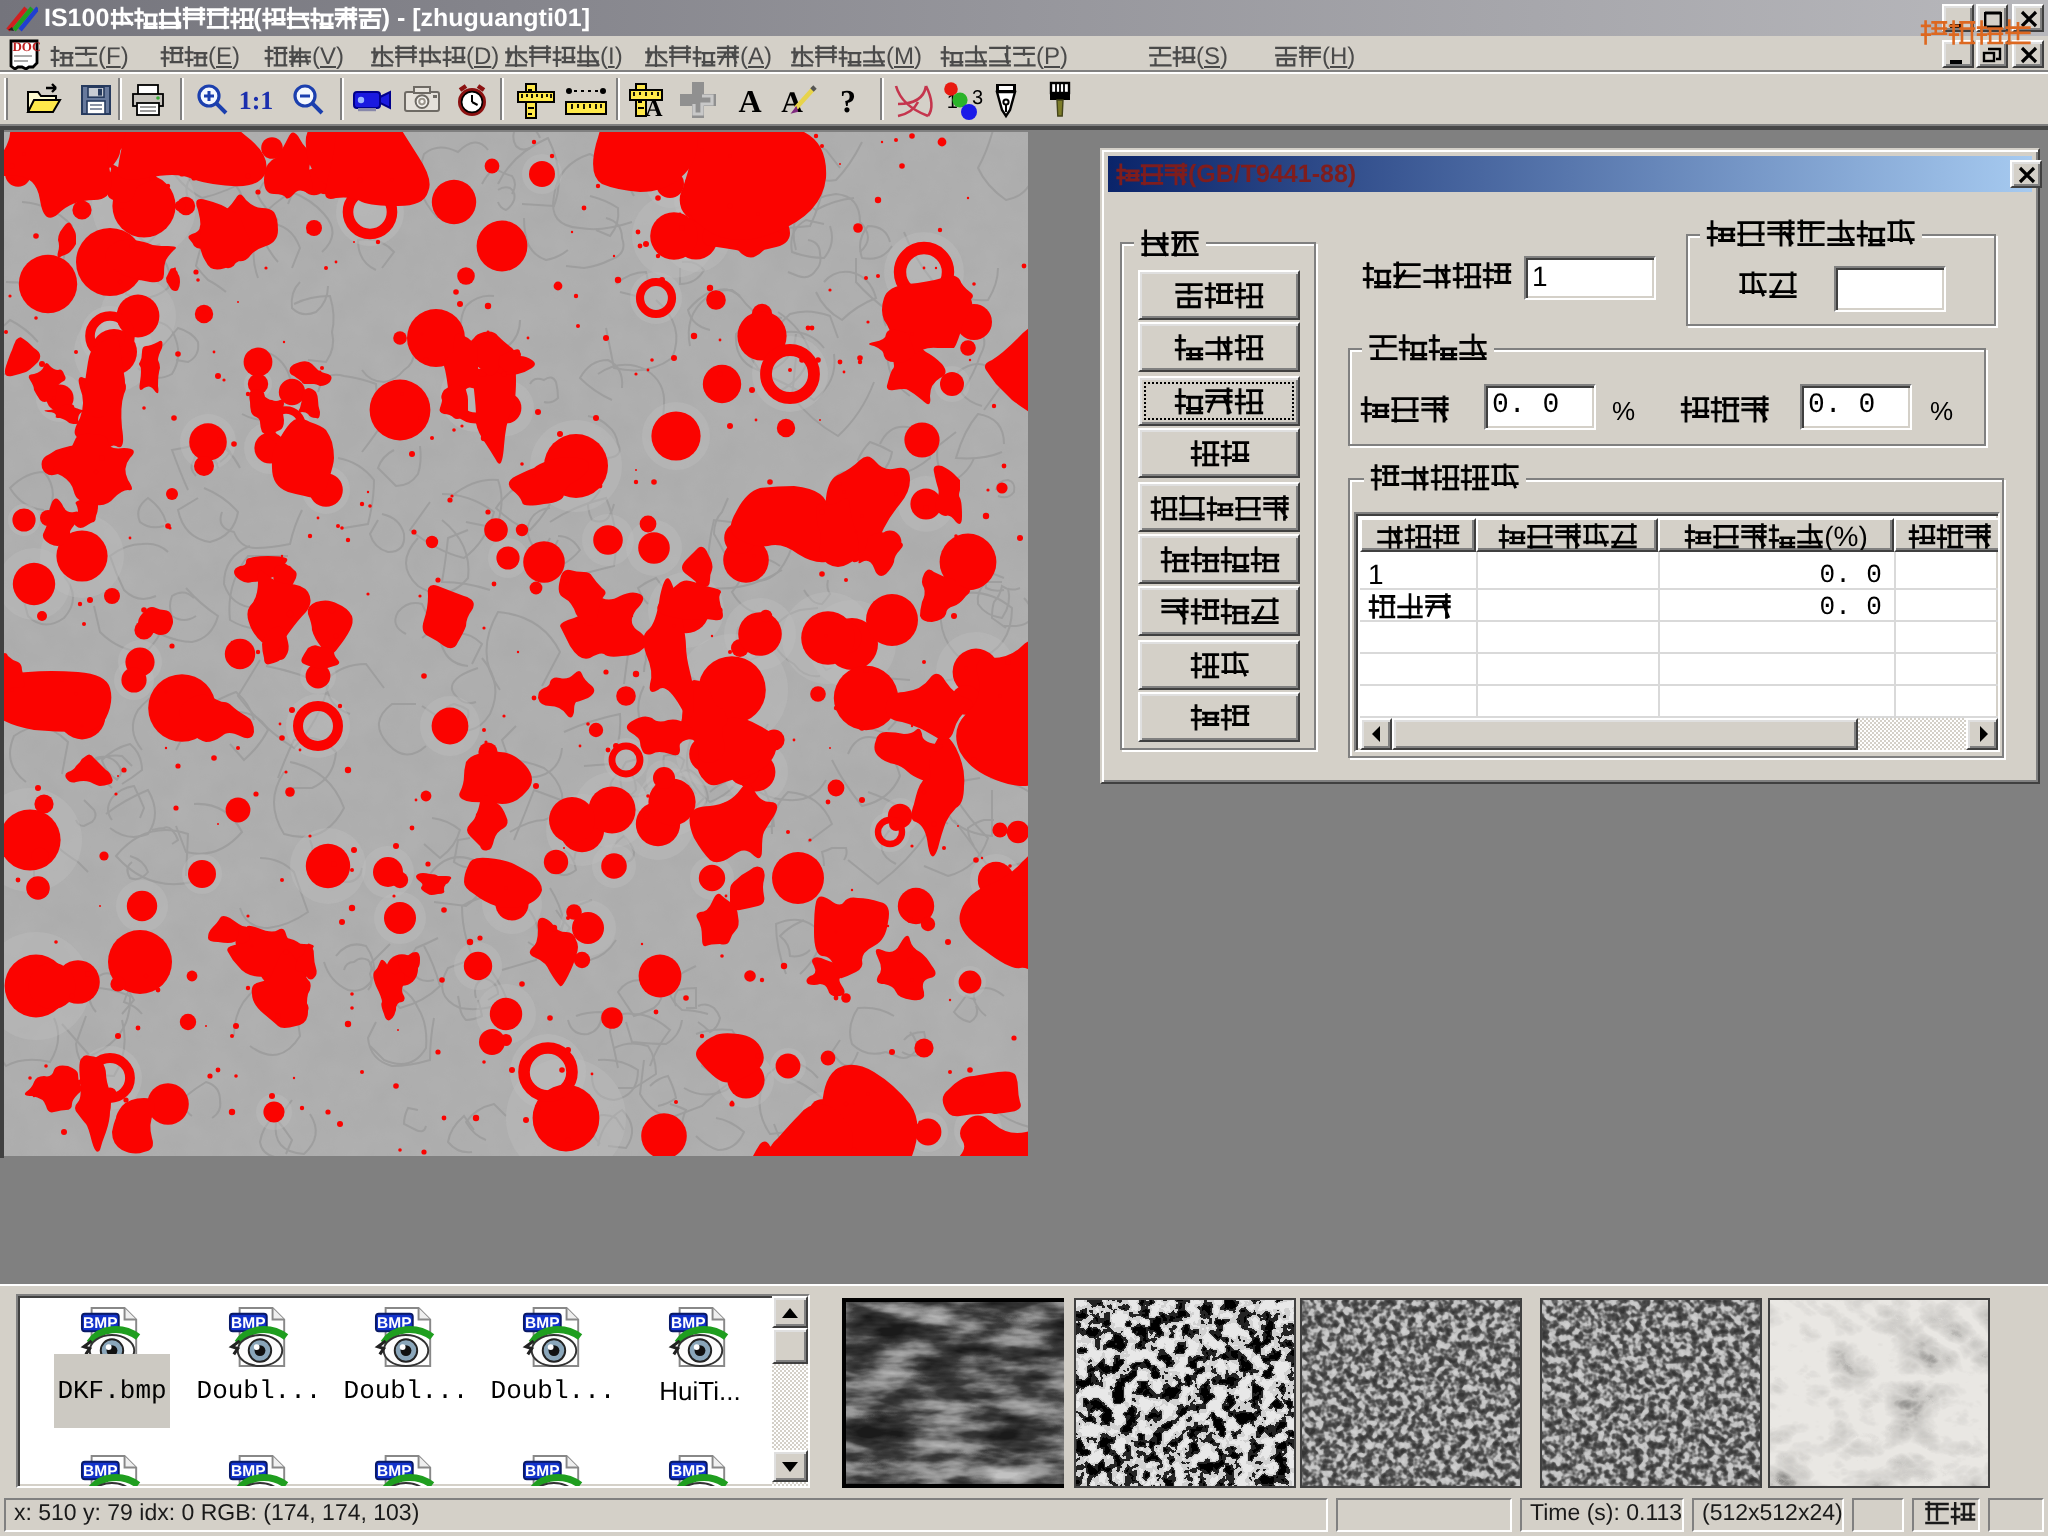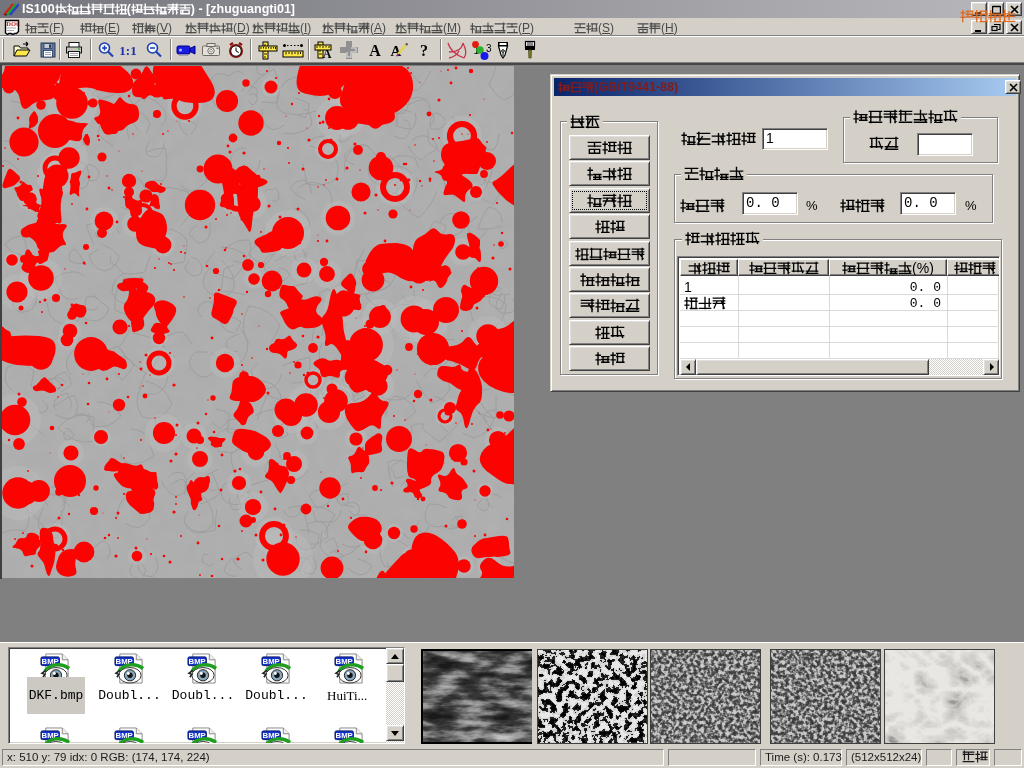--- a/index.html
+++ b/index.html
@@ -1645,21 +1645,21 @@
       <use href="#bmpicon"></use>
     </svg>
     <div class="abs" style="left:154.0px;top:40px;width:80px;text-align:center;font-family:'Liberation Mono',monospace;font-size:13px;white-space:nowrap"><span style="padding:0 2px">Doubl...</span></div>
     <svg class="abs" style="left:251.5px;top:5px" width="31" height="31" viewBox="0 0 32 32">
       <use href="#bmpicon"></use>
     </svg>
     <div class="abs" style="left:227.5px;top:40px;width:80px;text-align:center;font-family:'Liberation Mono',monospace;font-size:13px;white-space:nowrap"><span style="padding:0 2px">Doubl...</span></div>
     <svg class="abs" style="left:325.0px;top:5px" width="31" height="31" viewBox="0 0 32 32">
       <use href="#bmpicon"></use>
     </svg>
-    <div class="abs" style="left:316px;top:40px;width:80px;text-align:left;font-family:Liberation Serif, serif;font-size:13px;white-space:nowrap"><span style="padding:0 2px">HuiTi...</span></div>
+    <div class="abs" style="left:301.0px;top:40px;width:80px;text-align:center;font-family:Liberation Sans, sans-serif;font-size:13px;white-space:nowrap"><span style="padding:0 2px">HuiTi...</span></div>
     <svg class="abs" style="left:31.0px;top:79px" width="31" height="31" viewBox="0 0 32 32">
       <use href="#bmpicon"></use>
     </svg>
     <svg class="abs" style="left:104.5px;top:79px" width="31" height="31" viewBox="0 0 32 32">
       <use href="#bmpicon"></use>
     </svg>
     <svg class="abs" style="left:178.0px;top:79px" width="31" height="31" viewBox="0 0 32 32">
       <use href="#bmpicon"></use>
     </svg>
     <svg class="abs" style="left:251.5px;top:79px" width="31" height="31" viewBox="0 0 32 32">
@@ -1750,23 +1750,23 @@
           <feComponentTransfer>
             <feFuncA type="table" tableValues="0 0.15 0.6"></feFuncA>
           </feComponentTransfer>
         </filter>
       </defs>
       <rect width="109" height="93" fill="#e9e7e3"></rect>
       <rect width="109" height="93" filter="url(#th4)" opacity="0.9" fill="#777"></rect>
     </svg>
   </div>
 <div class="abs" style="left:0;top:746px;width:1024px;height:22px;background:#d4d0c8"></div>
-<div class="field" style="left:2px;top:749px;width:662px">x: 510 y: 79 idx: 0 RGB: (174, 174, 224)</div>
+<div class="field" style="left:2px;top:749px;width:662px">x: 510 y: 79 idx: 0 RGB: (174, 174, 103)</div>
 <div class="field" style="left:668px;top:749px;width:88px"></div>
-<div class="field" style="left:760px;top:749px;width:82px">Time (s): 0.173</div>
+<div class="field" style="left:760px;top:749px;width:82px">Time (s): 0.113</div>
 <div class="field" style="left:846px;top:749px;width:76px">(512x512x24)</div>
 <div class="field" style="left:926px;top:749px;width:26px"></div>
 <div class="field" style="left:956px;top:749px;width:34px;text-align:center"><svg class="hz" style="width:13px;height:13px" viewBox="0 0 16 16">
       <use href="#g6570" stroke-width="1.5"></use>
     </svg><svg class="hz" style="width:13px;height:13px" viewBox="0 0 16 16">
       <use href="#g5B57" stroke-width="1.5"></use>
     </svg></div>
 <div class="field" style="left:994px;top:749px;width:28px"></div>
 <div class="abs" style="left:960px;top:8px;color:#dd6820;font-size:14px;z-index:99"><svg class="hz" style="width:14px;height:14px" viewBox="0 0 16 16">
       <use href="#g8FBE" stroke-width="1.5"></use>

